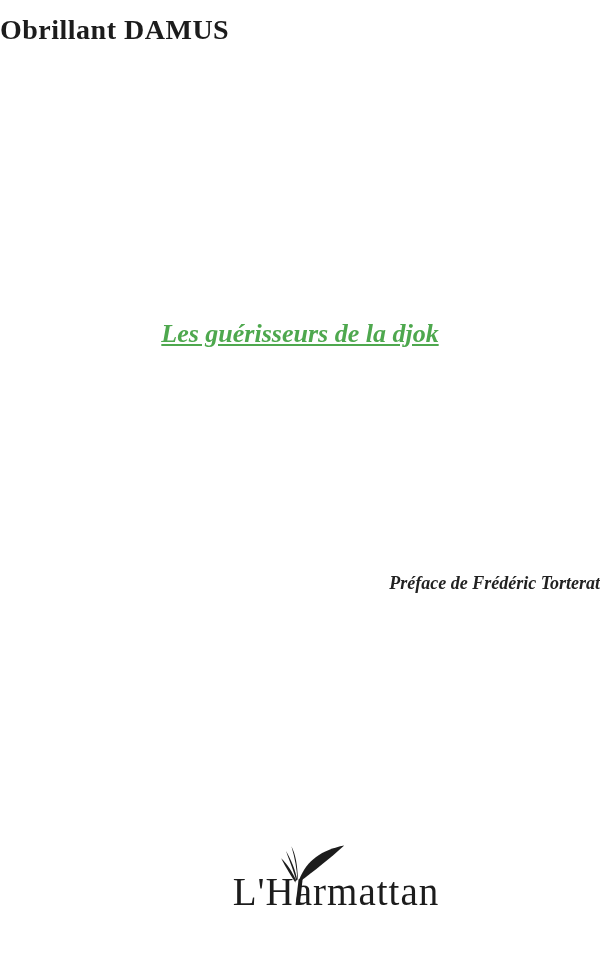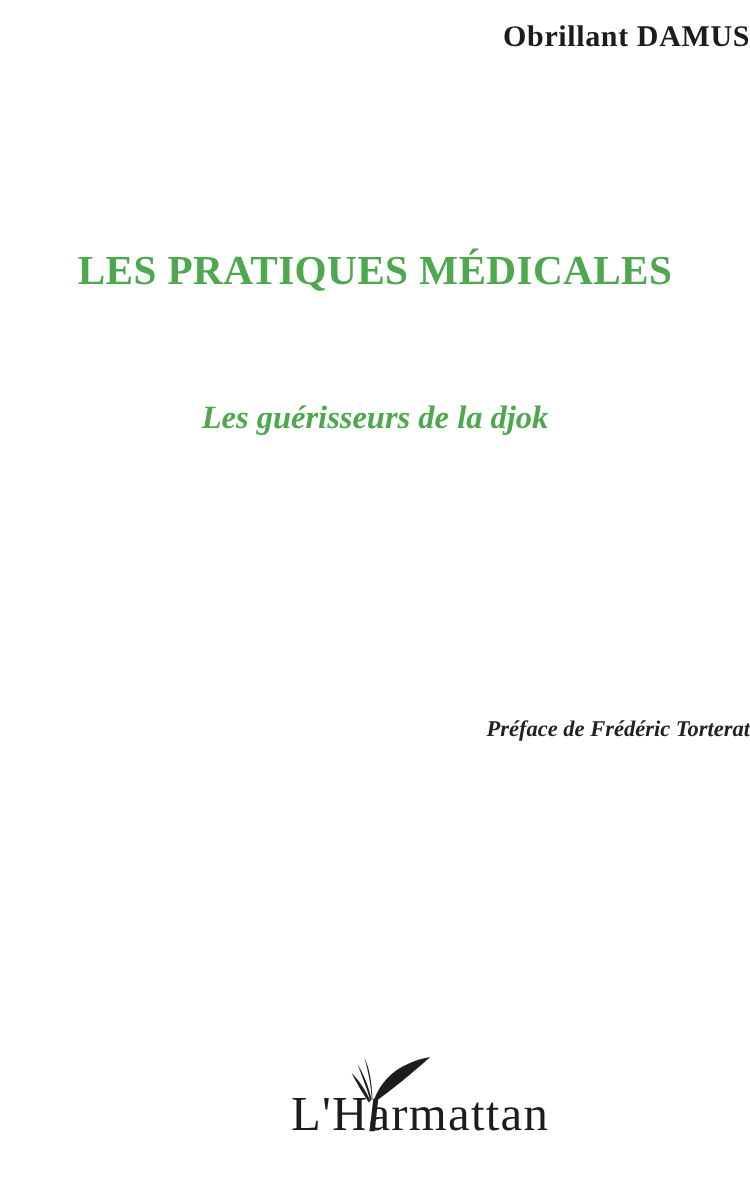--- a/index.html
+++ b/index.html
@@ -13,22 +13,22 @@
     height: 957px;
     background: #ffffff;
     overflow: hidden;
     font-family: "Liberation Serif", "DejaVu Serif", serif;
   }
   .author {
     position: absolute;
     top: 15px;
     left: 0;
     width: 100%;
-    text-align: right;
-    font-size: 24px;
+    text-align: left;
+    font-size: 28px;
     line-height: 30px;
     font-weight: bold;
     color: #1c1c1c;
     letter-spacing: 0.5px;
   }
   .title {
     position: absolute;
     top: 198px;
     left: 0;
     width: 100%;
@@ -43,20 +43,21 @@
     position: absolute;
     top: 318px;
     left: 0;
     width: 100%;
     text-align: center;
     font-size: 26px;
     line-height: 32px;
     font-weight: bold;
     font-style: italic;
     color: #4ea84e;
+    text-decoration: underline;
   }
   .preface {
     position: absolute;
     top: 571px;
     left: 0;
     width: 100%;
     text-align: right;
     font-size: 18px;
     line-height: 24px;
     font-weight: bold;
@@ -90,21 +91,20 @@
   }
 </style>
 </head>
 <body>
 
 <div class="page">
 
   <div class="author">Obrillant DAMUS</div>
 
   <div class="title">
-    <div>LES PRATIQUES MÉDICALES</div>
   </div>
 
   <div class="subtitle">Les guérisseurs de la djok</div>
 
   <div class="preface">Préface de Frédéric Torterat</div>
 
   <div class="logo-row">
     <span class="logo-wrap">
       <svg class="feather" viewBox="0 0 110 100" xmlns="http://www.w3.org/2000/svg" aria-hidden="true">
 

